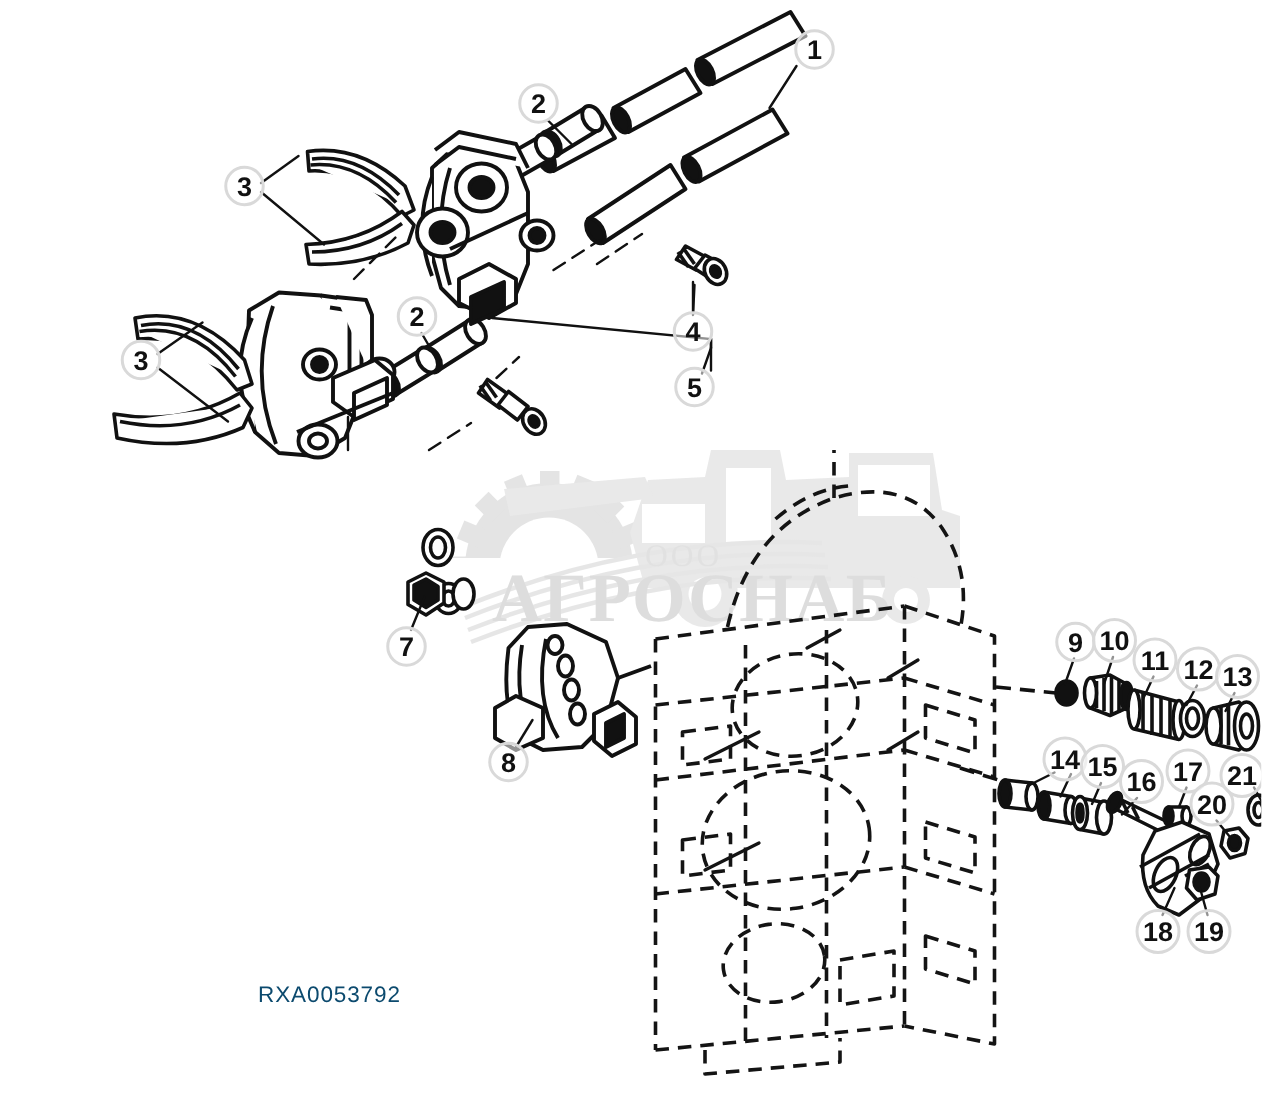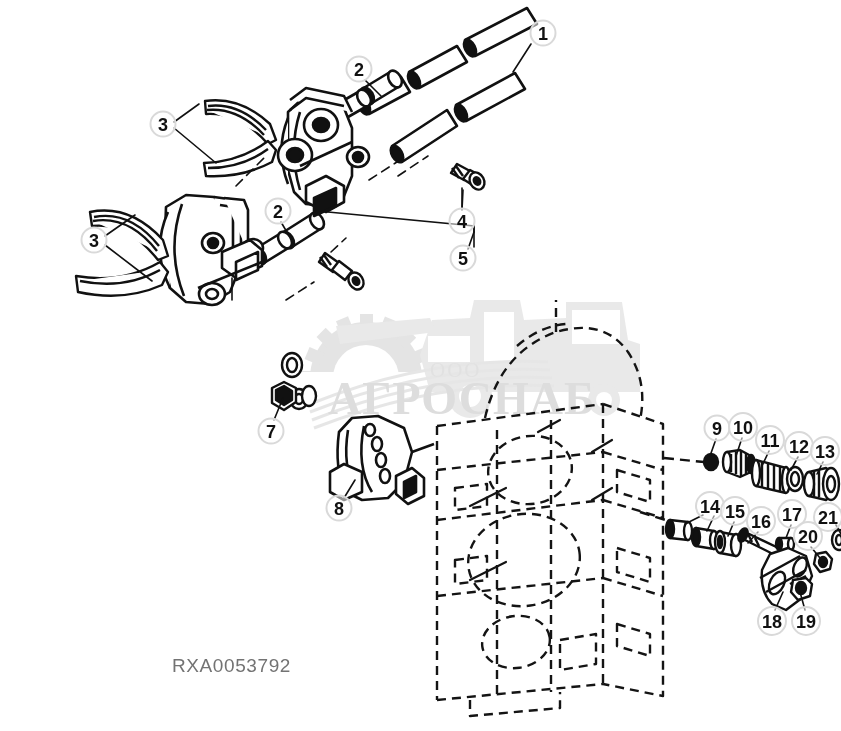--- a/index.html
+++ b/index.html
@@ -23,23 +23,23 @@
     left: 0;
     top: 0;
     width: 841px;
     height: 731px;
   }
   .partnum {
     position: absolute;
     left: 172px;
     top: 655px;
     font-family: "Liberation Sans", sans-serif;
-    font-size: 19px;
+    font-size: 15px;
     letter-spacing: 0.6px;
-    color: #737373;
+    color: #0c4a6e;
     white-space: nowrap;
   }
 </style>
 </head>
 <body>
 
 <div id="page">
 
   <svg id="diagram-svg" viewBox="0 0 841 731">
     <defs>

